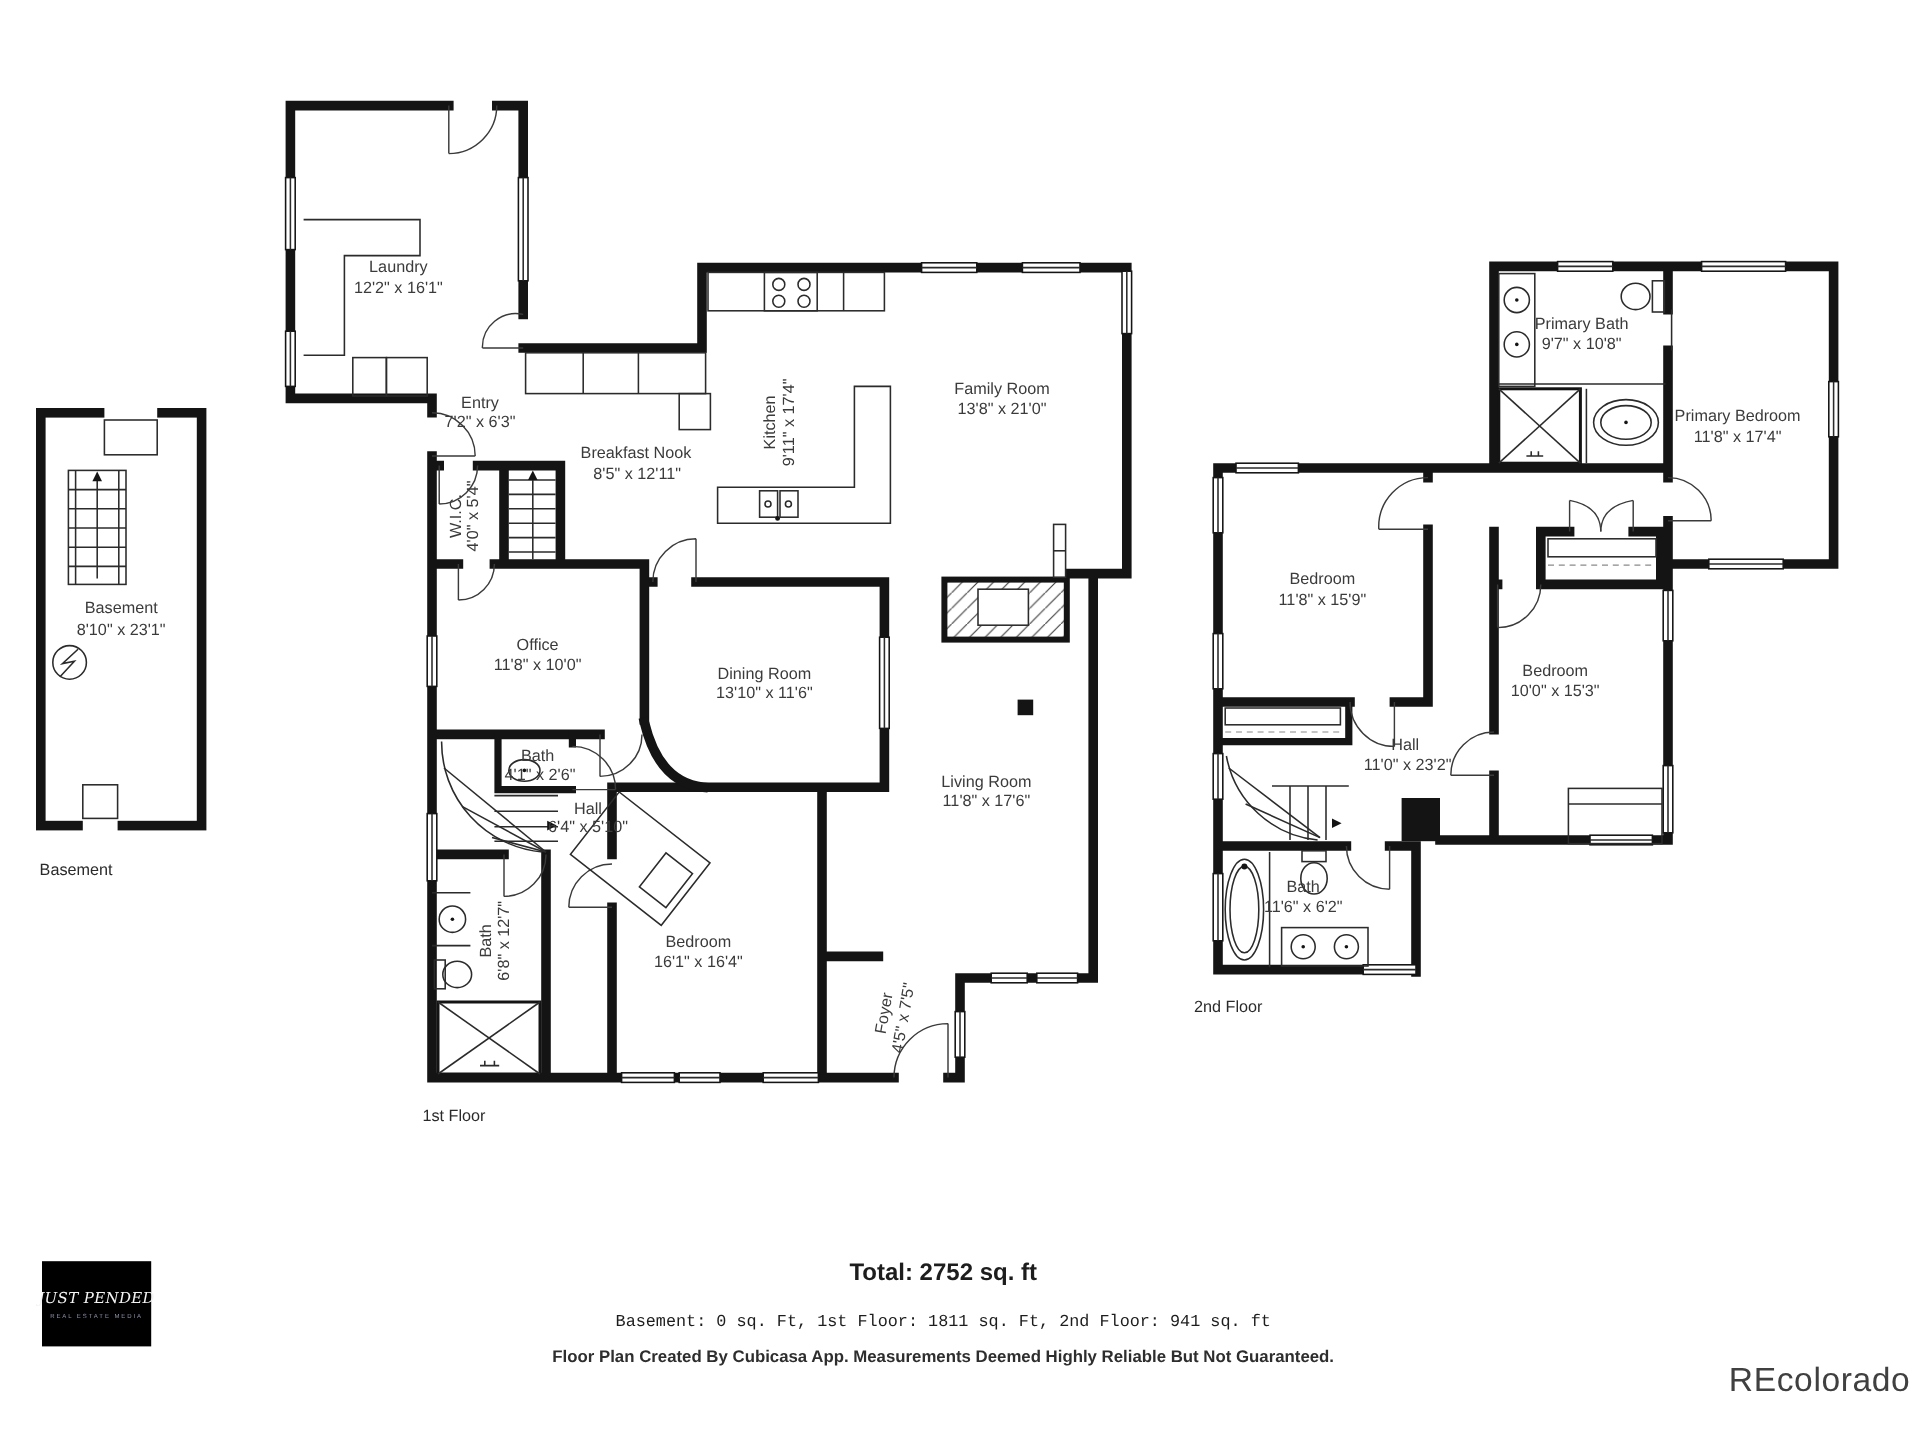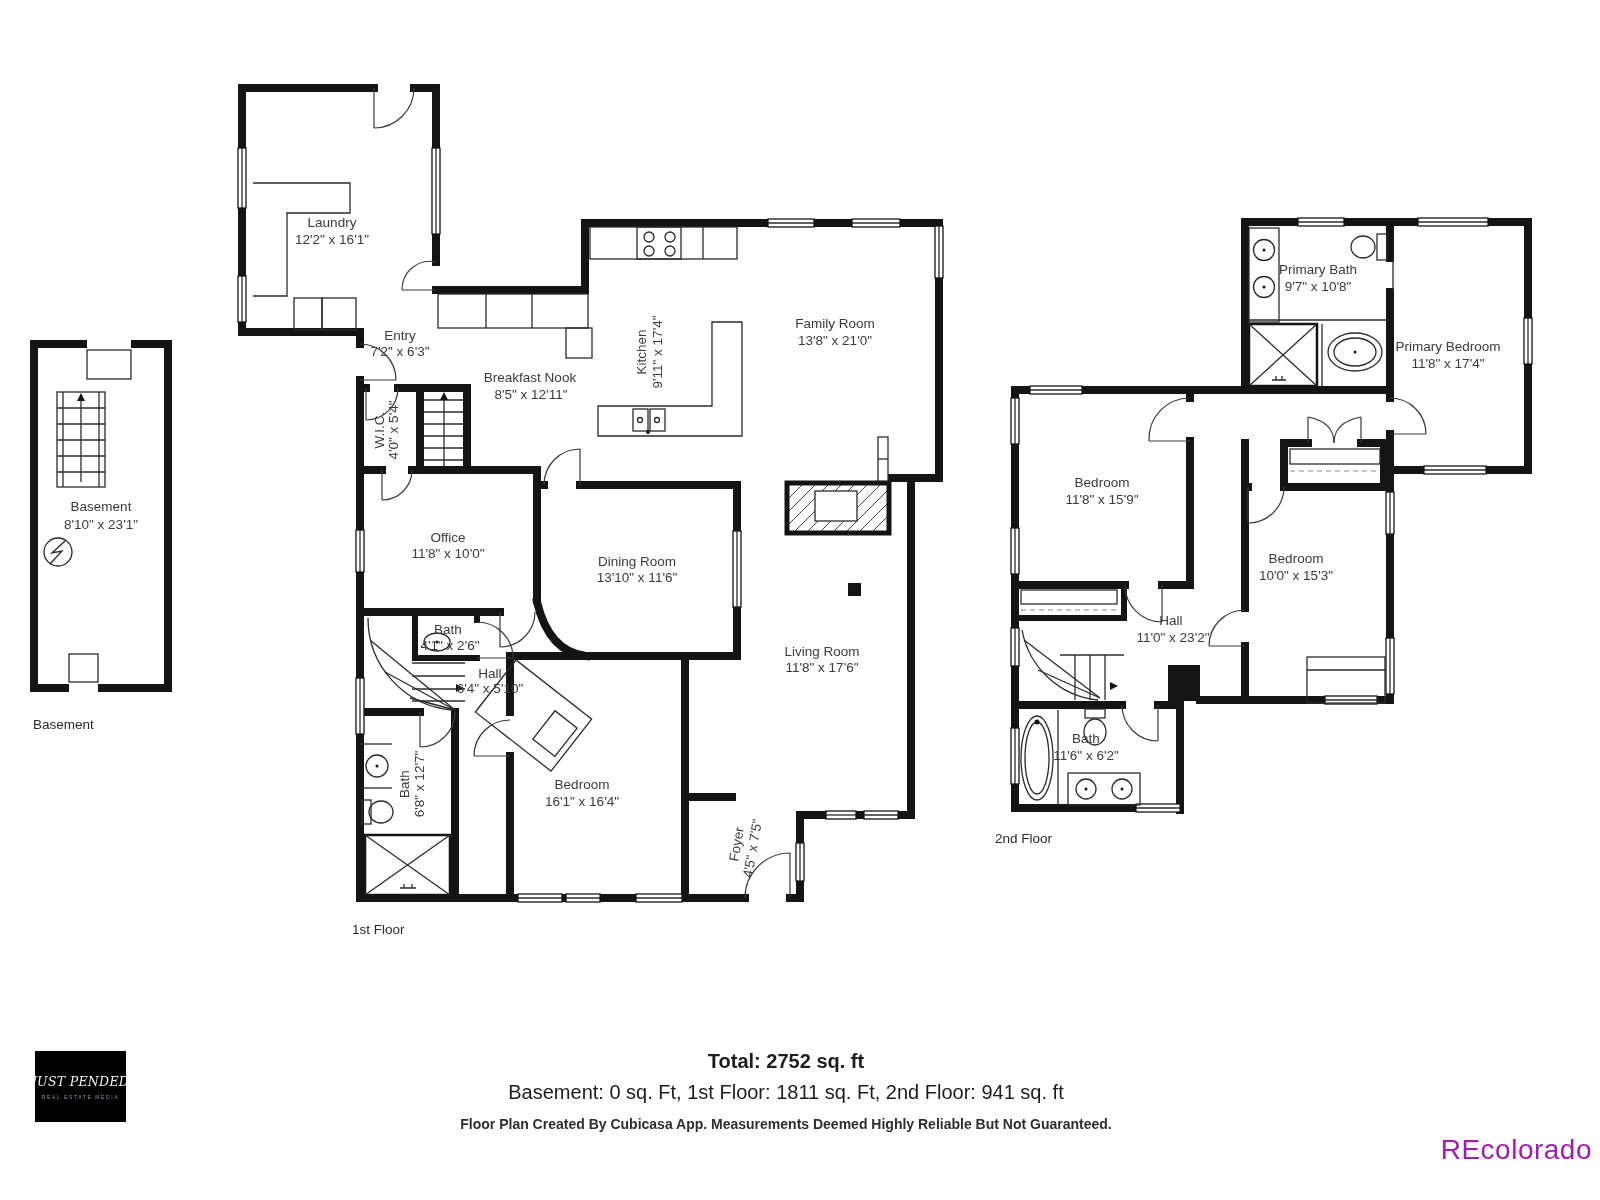--- a/index.html
+++ b/index.html
@@ -10,29 +10,29 @@
   .wall6{stroke:#141414;stroke-width:6;fill:none;stroke-linecap:square;}
   .thin{stroke:#2b2b2b;stroke-width:1.3;fill:none;}
   .thin-f{stroke:#2b2b2b;stroke-width:1.3;fill:#ffffff;}
   .door{stroke:#3a3a3a;stroke-width:1.2;fill:none;}
   .win{fill:#ffffff;stroke:#141414;stroke-width:1.3;}
   .dash{stroke:#8a8a8a;stroke-width:1;stroke-dasharray:5 4;fill:none;}
   .rlbl{font-size:13.5px;fill:#3b3b3b;text-anchor:middle;}
   .cap{font-size:13.5px;fill:#2a2a2a;}
   .blk{fill:#141414;}
   .summary{position:absolute;left:0;top:1050px;width:1572px;text-align:center;color:#1d1d1d;}
-  .summary .total{font-size:20px;font-weight:bold;margin:0 0 8px 0;}
-  .summary .line{font-size:20px;margin:0 0 3px 0;}
+  .summary .total{font-size:20px;font-weight:bold;margin:0 0 21px 0;}
+  .summary .line{font-size:14px;margin:0 0 3px 0;font-family:Liberation Mono, monospace;}
   .summary .disc{font-size:14px;font-weight:bold;color:#2e2e2e;margin-top:12px;}
   .logo{position:absolute;left:35px;top:1051px;width:91px;height:71px;background:#000000;
         display:flex;flex-direction:column;align-items:center;justify-content:center;}
   .logo .t{font-family:"DejaVu Serif","Liberation Serif",serif;font-style:italic;
            color:#f5f5f5;font-size:12.5px;white-space:nowrap;letter-spacing:.3px;}
   .logo .s{color:#8f95ab;font-size:5px;letter-spacing:1.6px;margin-top:5px;white-space:nowrap;}
-  .wm{position:absolute;right:8px;top:1134px;font-size:28px;color:#a21caf;letter-spacing:.5px;}
+  .wm{position:absolute;right:8px;top:1134px;font-size:28px;color:#404040;letter-spacing:.5px;}
 </style>
 </head>
 <body>
 
 <div class="stage">
 <svg width="1600" height="1200" viewBox="0 0 1600 1200">
   <defs>
     <pattern id="hatch" patternUnits="userSpaceOnUse" width="13" height="13">
       <path d="M0,13 L13,0" stroke="#444" stroke-width="1"></path>
     </pattern>

